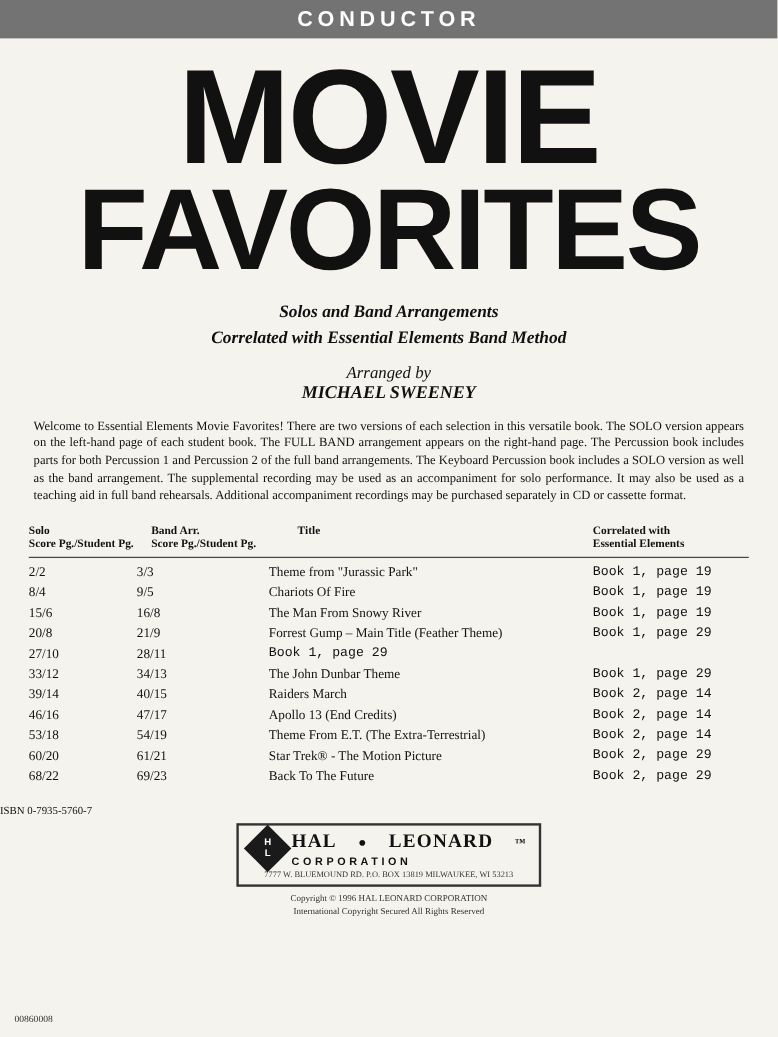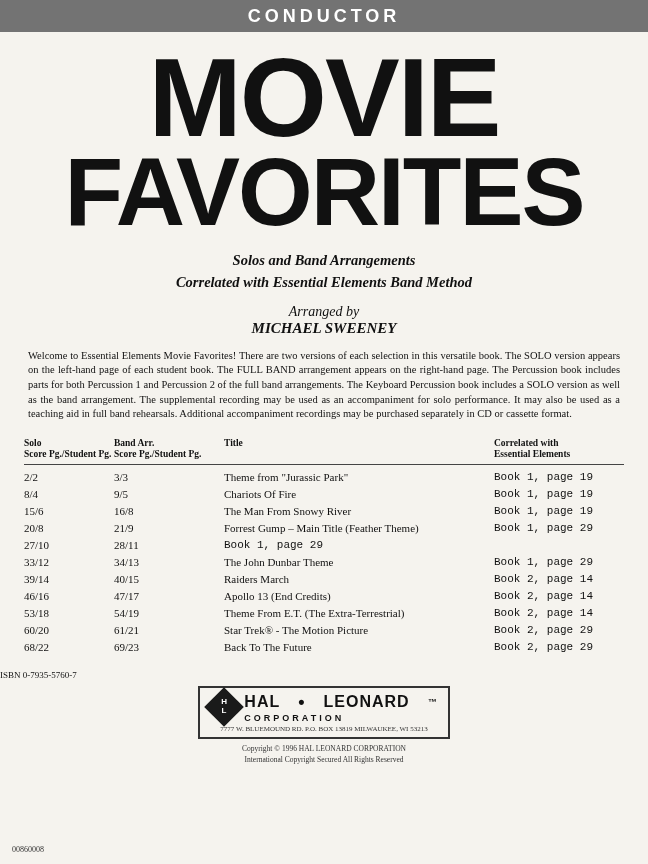--- a/index.html
+++ b/index.html
@@ -87,20 +87,21 @@
       margin: 16px 24px 0;
     }
     .toc-header {
       display: grid;
       grid-template-columns: 90px 110px 1fr 130px;
       font-size: 9.5px;
       font-weight: bold;
       border-bottom: 1px solid #444;
       padding-bottom: 3px;
       margin-bottom: 4px;
+      gap: 12px;
     }
     .toc-header .col-label {
       line-height: 1.2;
     }
     .toc-row {
       display: grid;
       grid-template-columns: 90px 110px 1fr 130px;
       font-size: 11px;
       padding: 2.5px 0;
       border-bottom: none;
@@ -155,21 +156,21 @@
       font-size: 8px;
       font-weight: bold;
       font-family: Arial, sans-serif;
       text-align: center;
       line-height: 1.1;
     }
     .hal-text-block {
       text-align: left;
     }
     .hal-name {
-      font-family: Liberation Sans, sans-serif;
+      font-family: Liberation Serif, serif;
       font-weight: 900;
       font-size: 16px;
       letter-spacing: 1px;
       color: #111;
       display: flex;
       align-items: center;
       gap: 18px;
     }
     .hal-dot {
       color: #111;

